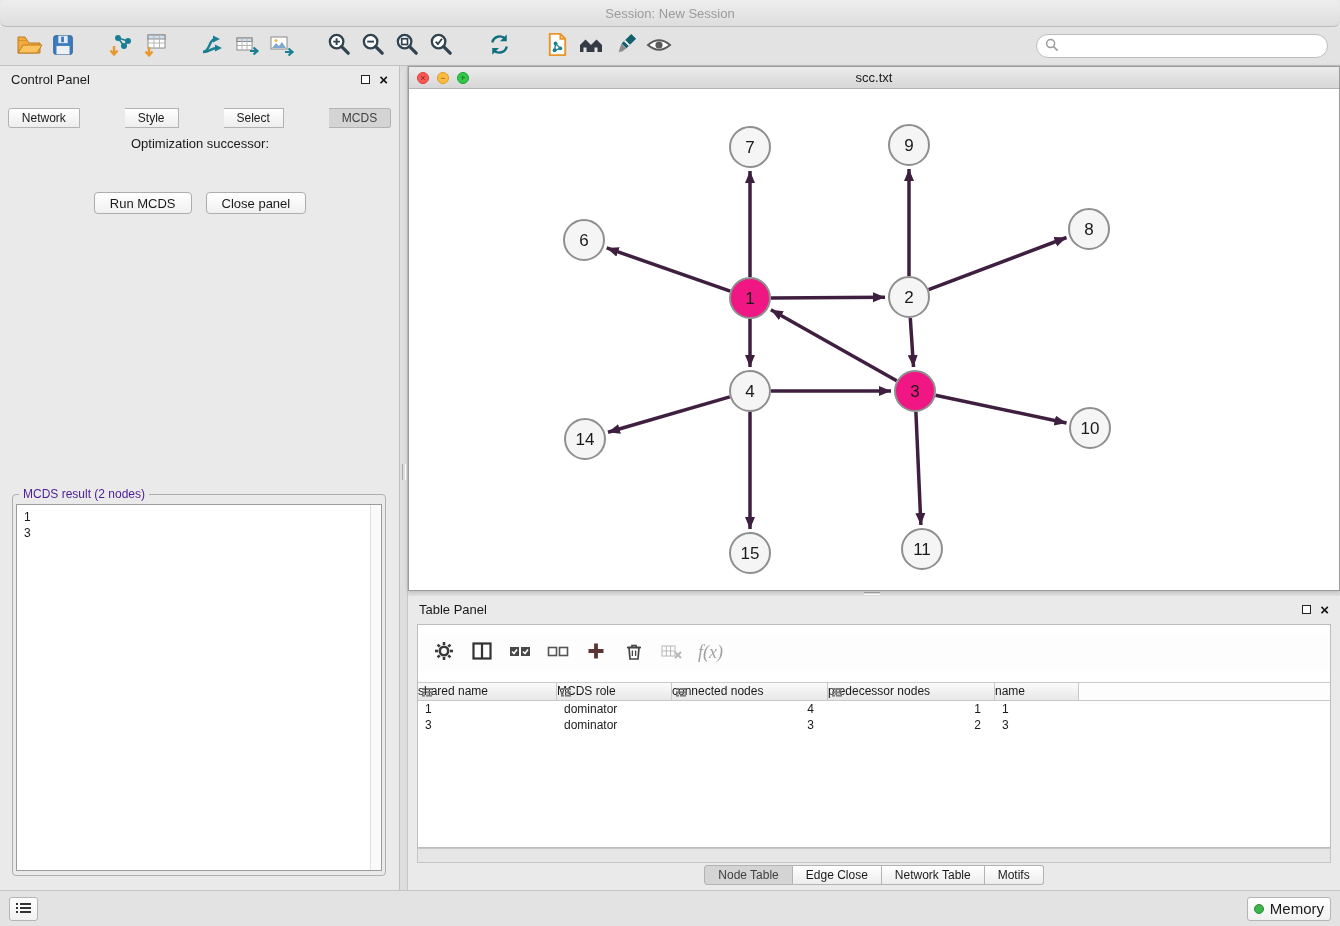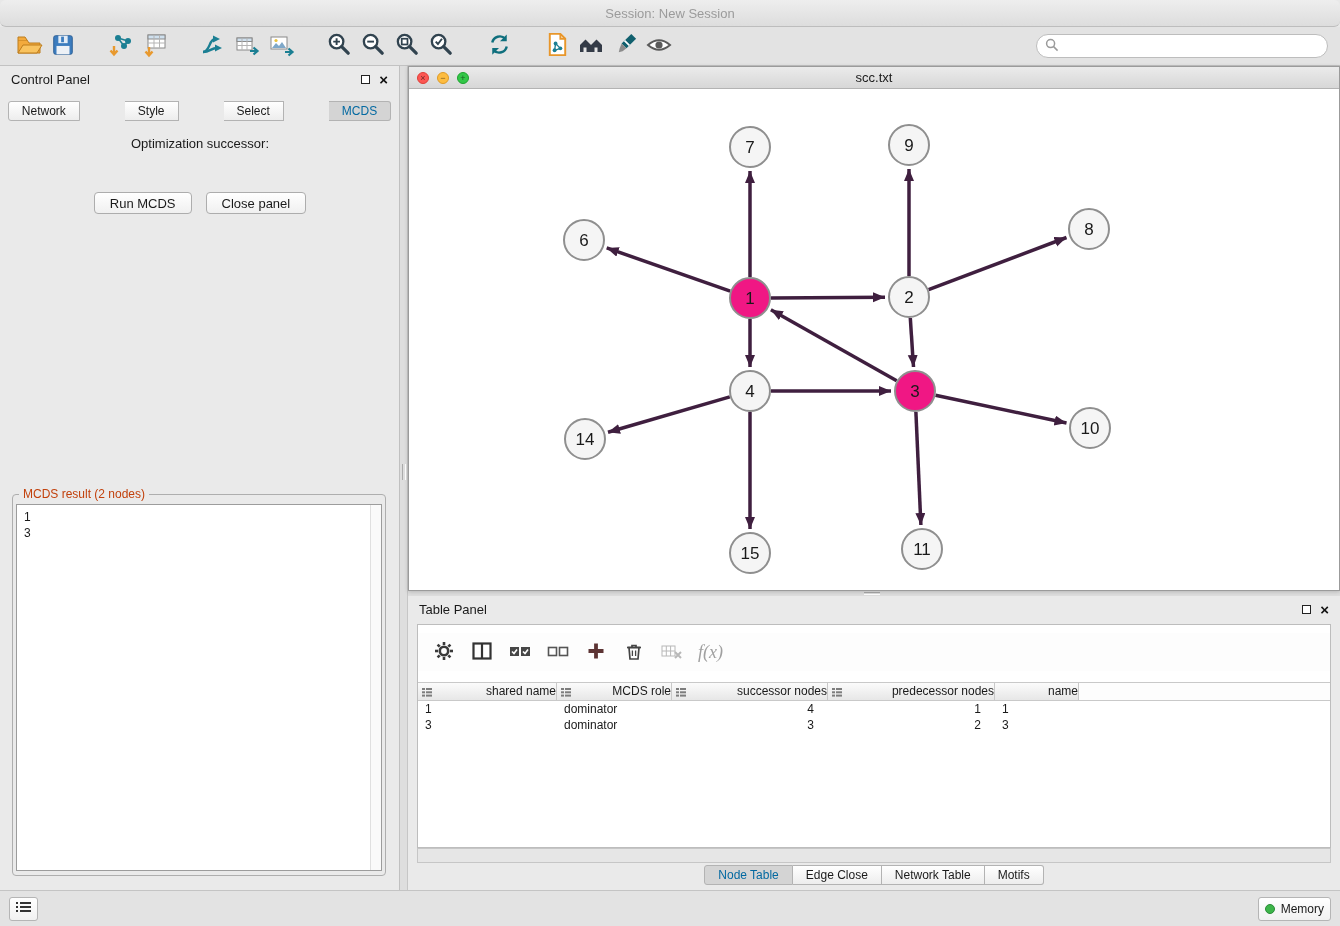--- a/index.html
+++ b/index.html
@@ -20,38 +20,38 @@
   .searchbox { margin-left:auto; width:292px; height:24px; background:#fff; border:1px solid #bdbdbd;
     border-radius:12px; display:flex; align-items:center; padding:0 8px; gap:5px; }
   .searchbox input { border:none; outline:none; flex:1; font-size:12px; font-family:"Liberation Sans",sans-serif; background:transparent; }
 
   
   .control-panel { position:absolute; left:0; top:66px; width:400px; height:824px; background:#eaeaea; border-right:1px solid #c0c0c0; }
   .panel-header { height:27px; display:flex; align-items:center; padding:0 11px; font-size:13px;justify-content:flex-end; }
   .win-icons { margin-left:auto; display:flex; align-items:center; gap:9px; }
   .float-icon { width:9px; height:9px; border:1.5px solid #222; background:#fff; }
   .close-x { font-size:15px; font-weight:bold; color:#111; line-height:1; }
-  .cp-tabs { display:flex; justify-content:center; margin-top:8px;gap:45px; }
+  .cp-tabs { display:flex; justify-content:center; margin-top:15px;gap:45px; }
   .seg-tab { padding:2px 13px; font-size:12px; background:linear-gradient(#ffffff,#ededed);
     border:1px solid #b3b3b3; border-left:none; cursor:default; white-space:nowrap; }
   .seg-tab:first-child { border-left:1px solid #b3b3b3; border-radius:3px 0 0 3px; }
   .seg-tab:last-child { border-radius:0 3px 3px 0; }
-  .seg-tab.selected { background:#d4d4d4; color:#0369a1; }
+  .seg-tab.selected { background:#d4d4d4; color:#404040; }
   .cp-opt-label { position:absolute; left:0; top:70px; width:400px; text-align:center; font-size:13px; }
   .cp-dropdown { position:absolute; left:44px; top:92px; width:310px; height:23px; background:#fff;
     border:1px solid #b0b0b0; border-radius:4px; display:flex; align-items:center; padding:0 22px 0 9px; font-size:13px; }
   .dd-arrows { position:absolute; right:7px; top:4px; display:flex; flex-direction:column; gap:2px; }
   .dd-arrows i { width:0; height:0; border-left:4px solid transparent; border-right:4px solid transparent; display:block; }
   .dd-up { border-bottom:5px solid #555; }
   .dd-down { border-top:5px solid #555; }
   .cp-buttons { position:absolute; left:0; top:126px; width:400px; display:flex; justify-content:center; gap:14px; }
   .btn { height:22px; padding:0 15px; font-size:13px; font-family:"Liberation Sans",sans-serif;
     background:linear-gradient(#ffffff,#f0f0f0); border:1px solid #adadad; border-radius:4px; display:flex; align-items:center; }
   .groupbox { position:absolute; left:12px; top:428px; width:374px; height:382px; border:1px solid #aeaeae; border-radius:4px; }
-  .groupbox-legend { position:absolute; top:-8px; left:6px; background:#eaeaea; padding:0 4px; font-size:12px; color:#c2410c; }
+  .groupbox-legend { position:absolute; top:-8px; left:6px; background:#eaeaea; padding:0 4px; font-size:12px; color:#4c1d95; }
   .groupbox-inner { position:absolute; left:3px; right:3px; top:9px; bottom:4px; background:#fff;
     border:1px solid #9c9c9c; padding:4px 7px; font-size:12px; line-height:16px; white-space:pre-line; overflow:hidden; }
   .gb-scroll { position:absolute; right:4px; top:10px; bottom:5px; width:11px; background:#fafafa; border-left:1px solid #e0e0e0; }
 
   
   .v-splitter { position:absolute; left:400px; top:66px; width:8px; height:824px; background:#dedede; border-right:1px solid #c6c6c6; }
   .v-grip { position:absolute; left:2px; top:398px; width:4px; height:16px; border-left:1px solid #aaa; border-right:1px solid #fff; }
   .h-splitter { position:absolute; left:408px; top:591px; width:932px; height:5px; background:#dedede; }
   .h-grip { position:absolute; left:456px; top:1px; width:16px; height:3px; border-top:1px solid #aaa; border-bottom:1px solid #fff; }
 
@@ -70,34 +70,34 @@
 
   
   .table-panel { position:absolute; left:408px; top:596px; width:932px; height:294px; background:#eaeaea; }
   .tp-body { position:absolute; left:9px; top:28px; width:914px; height:224px; background:#fff; border:1px solid #bdbdbd; overflow:hidden; }
   .tp-toolbar { height:38px; display:flex; align-items:center; gap:14px; padding:0 14px; background:#fdfdfd;margin-top:8px; }
   .tp-tool { display:flex; align-items:center; justify-content:center; width:24px; height:24px; }
   .fx-label { font-family:"Liberation Serif",serif; font-style:italic; font-size:18px; color:#a0a0a0; }
   .tp-spacer { height:11px; }
   .thead { display:flex; height:19px; border-top:1px solid #c9c9c9; border-bottom:1px solid #c9c9c9;
     background:linear-gradient(#fbfbfb,#e7e7e7); font-size:12px; }
-  .th { position:relative; text-align:right; line-height:17px; border-right:1px solid #c9c9c9; overflow:hidden; }
+  .th { position:relative; text-align:left; line-height:17px; border-right:1px solid #c9c9c9; overflow:hidden; }
   .th svg { position:absolute; left:4px; top:4px; }
   .th.filler { flex:1; border-right:none; background:#fdfdfd; }
   .trow { display:flex; height:16px; line-height:16px; font-size:12px; }
   .tcell { padding-left:7px; border-right:1px solid transparent; overflow:hidden; }
   .tcell.right { text-align:right; padding-right:13px; padding-left:0; }
   .tp-scrollstrip { position:absolute; left:9px; top:252px; width:914px; height:15px; background:#e6e6e6; border:1px solid #c6c6c6; }
   .tp-tabs { position:absolute; left:0; top:269px; width:932px; display:flex; justify-content:center; }
 
   
   .statusbar { position:absolute; left:0; top:890px; width:1340px; height:36px; background:#e3e3e3;
     border-top:1px solid #c4c4c4; display:flex; align-items:center; padding:0 9px; }
   .sb-btn { height:24px; border:1px solid #b5b5b5; border-radius:3px; background:linear-gradient(#ffffff,#f1f1f1);
-    display:flex; align-items:center; justify-content:center; padding:0 6px; gap:6px; font-size:12px; }
+    display:flex; align-items:center; justify-content:center; padding:0 6px; gap:6px; font-size:15px; }
   .memory-btn { margin-left:auto; }
   .memory-dot { width:10px; height:10px; border-radius:50%; background:#3db549; border:1px solid #2a8c38; }
 </style>
 </head>
 <body>
 
 <div class="app">
 
   <div class="titlebar">
     <span>Session: New Session</span>
@@ -458,21 +458,21 @@
           <svg width="10" height="10" viewBox="0 0 10 10">
               <g fill="#7d7d7d">
                 <rect x="0" y="1" width="3" height="2"></rect>
                 <rect x="4" y="1" width="6" height="2"></rect>
                 <rect x="0" y="4.3" width="3" height="2"></rect>
                 <rect x="4" y="4.3" width="6" height="2"></rect>
                 <rect x="0" y="7.6" width="3" height="2"></rect>
                 <rect x="4" y="7.6" width="6" height="2"></rect>
               </g>
             </svg>
-          <span>successor nodes</span>
+          <span>connected nodes</span>
         </div>
         <div class="th" style="width:167px">
           <svg width="10" height="10" viewBox="0 0 10 10">
               <g fill="#7d7d7d">
                 <rect x="0" y="1" width="3" height="2"></rect>
                 <rect x="4" y="1" width="6" height="2"></rect>
                 <rect x="0" y="4.3" width="3" height="2"></rect>
                 <rect x="4" y="4.3" width="6" height="2"></rect>
                 <rect x="0" y="7.6" width="3" height="2"></rect>
                 <rect x="4" y="7.6" width="6" height="2"></rect>

